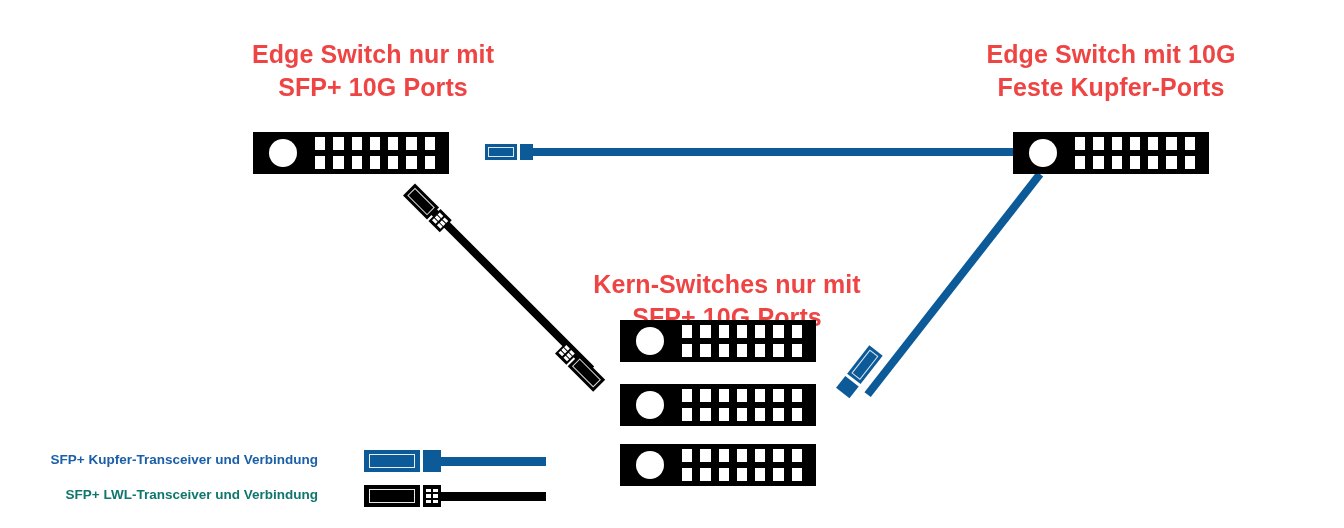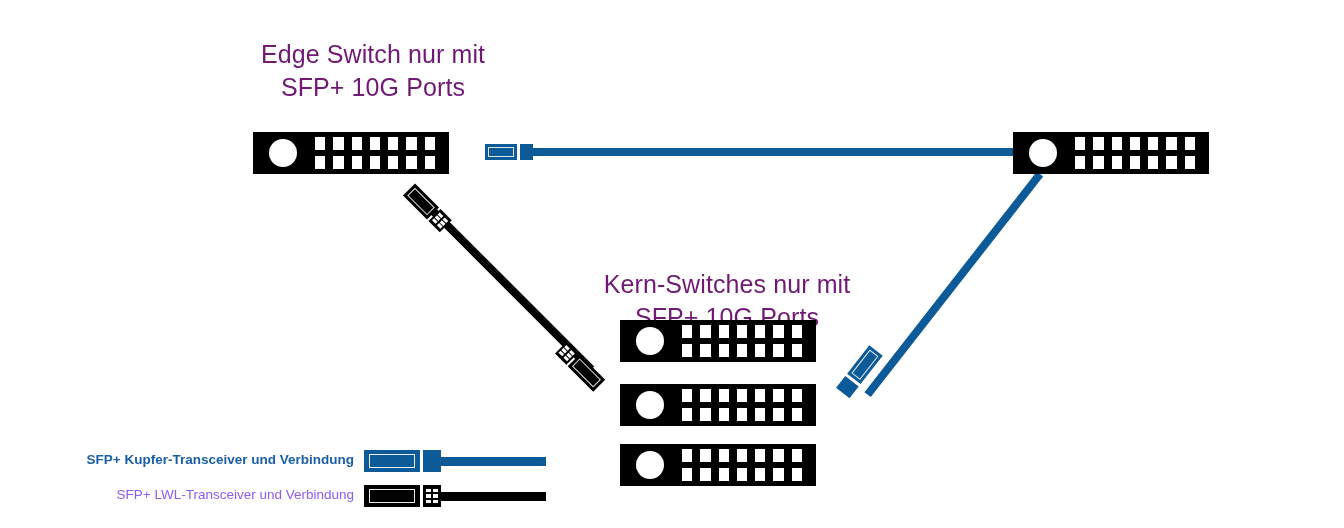--- a/index.html
+++ b/index.html
@@ -16,24 +16,24 @@
     width: 1344px;
     height: 528px;
     background: #ffffff;
     overflow: hidden;
   }
 
   
   .caption {
     position: absolute;
     text-align: center;
-    color: #701a75;
+    color: #ef4444;
     font-size: 25px;
     line-height: 1.32;
-    font-weight: 400;
+    font-weight: 700;
     white-space: pre-line;
     letter-spacing: 0.1px;
   }
 
   
   .switch {
     position: absolute;
     background: #000000;
     box-sizing: border-box;
     display: flex;
@@ -105,29 +105,28 @@
     grid-template-rows: 1fr 1fr 1fr;
     gap: 1.5px;
   }
   .xcvr .dots span { display: block; background: #ffffff; }
 
   
   .legend-row {
     position: absolute;
     display: flex;
     align-items: flex-start;
-    padding-left: 36px;
   }
   .legend-label {
     font-size: 13.5px;
     text-align: right;
     white-space: nowrap;
   }
   .legend-label.blue { color: #1a5fa8; font-weight: 600; }
-  .legend-label.black { color: #8b5cf6; font-weight: 400; }
+  .legend-label.black { color: #0f766e; font-weight: 700; }
 
   .legend-sample {
     position: absolute;
     height: 22px;
     display: flex;
     align-items: center;
   }
   .legend-sample .lbody {
     width: 56px; height: 22px; position: relative; box-sizing: border-box;
   }
@@ -148,20 +147,22 @@
   .legend-sample .ldots span { background: #ffffff; display: block; }
 </style>
 </head>
 <body>
 
 <div id="canvas">
 
   <div class="caption" style="left:222px; top:38px; width:302px;">Edge Switch nur mit
 SFP+ 10G Ports</div>
 
+  <div class="caption" style="left:955px; top:38px; width:312px;">Edge Switch mit 10G
+Feste Kupfer-Ports</div>
 
   <div class="caption" style="left:571px; top:228px; width:312px;margin-top:40px;">Kern-Switches nur mit
 SFP+ 10G Ports</div>
 
   <div class="cable cable-blue" style="left:530px; top:148px; width:488px; height:8px;"></div>
 
   <div class="cable cable-black" style="left:416px; top:190px; width:248px; height:8px; transform:rotate(45deg);"></div>
 
   <div class="cable cable-blue" style="left:1040px; top:170px; width:280px; height:8px; transform:rotate(128deg);"></div>
 

